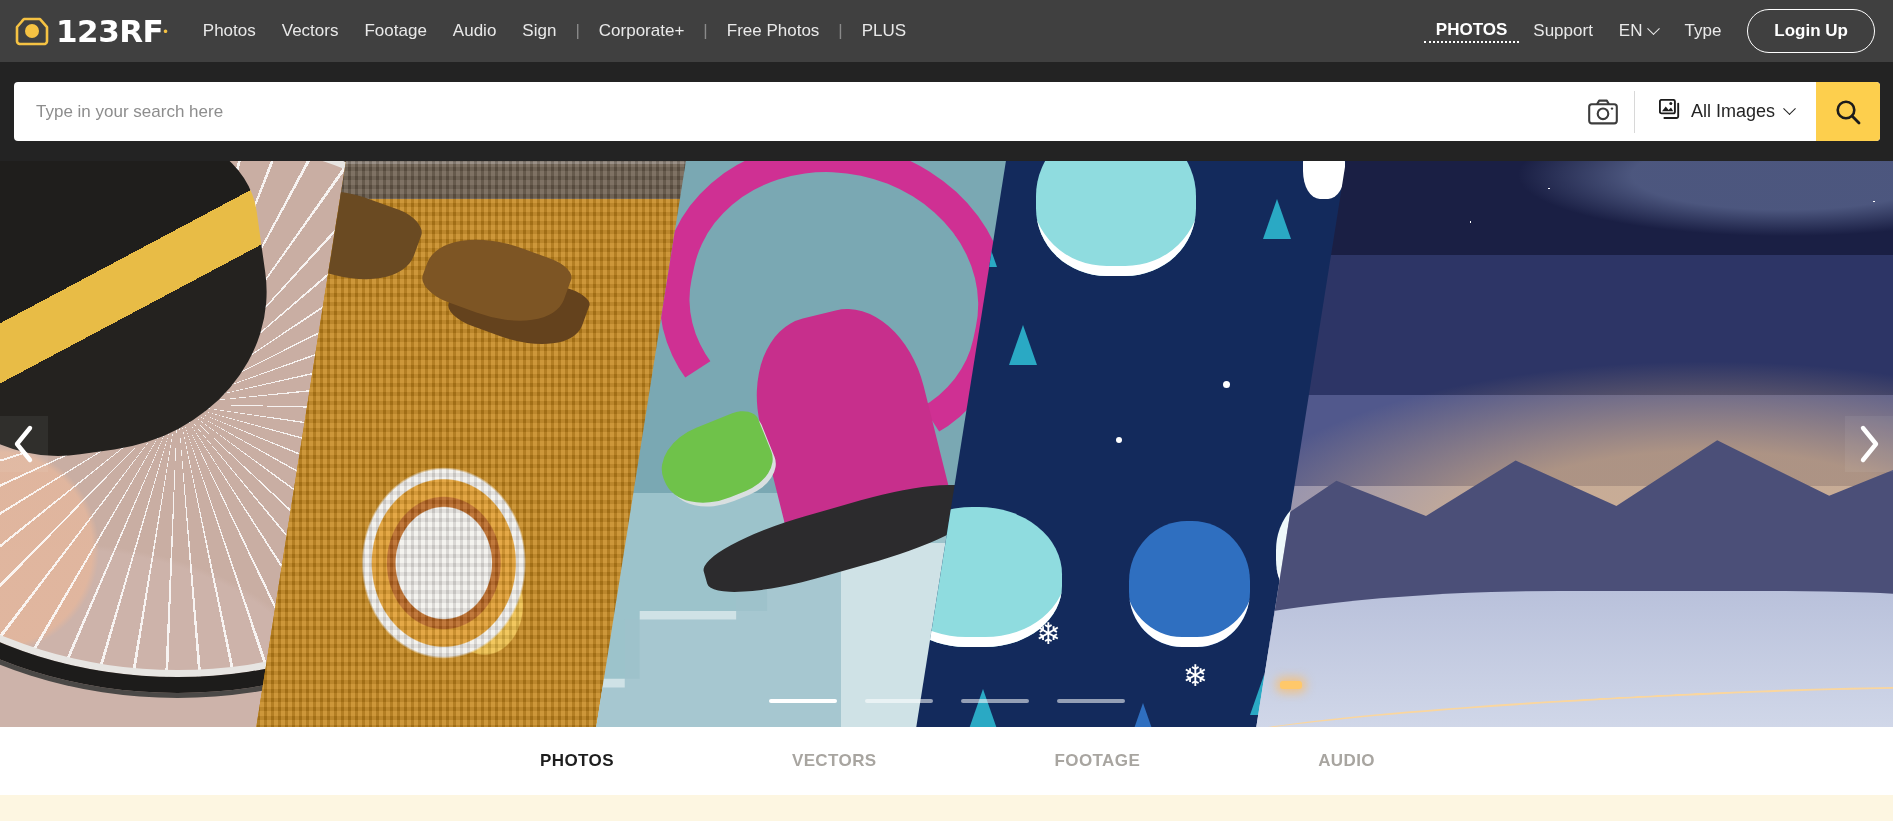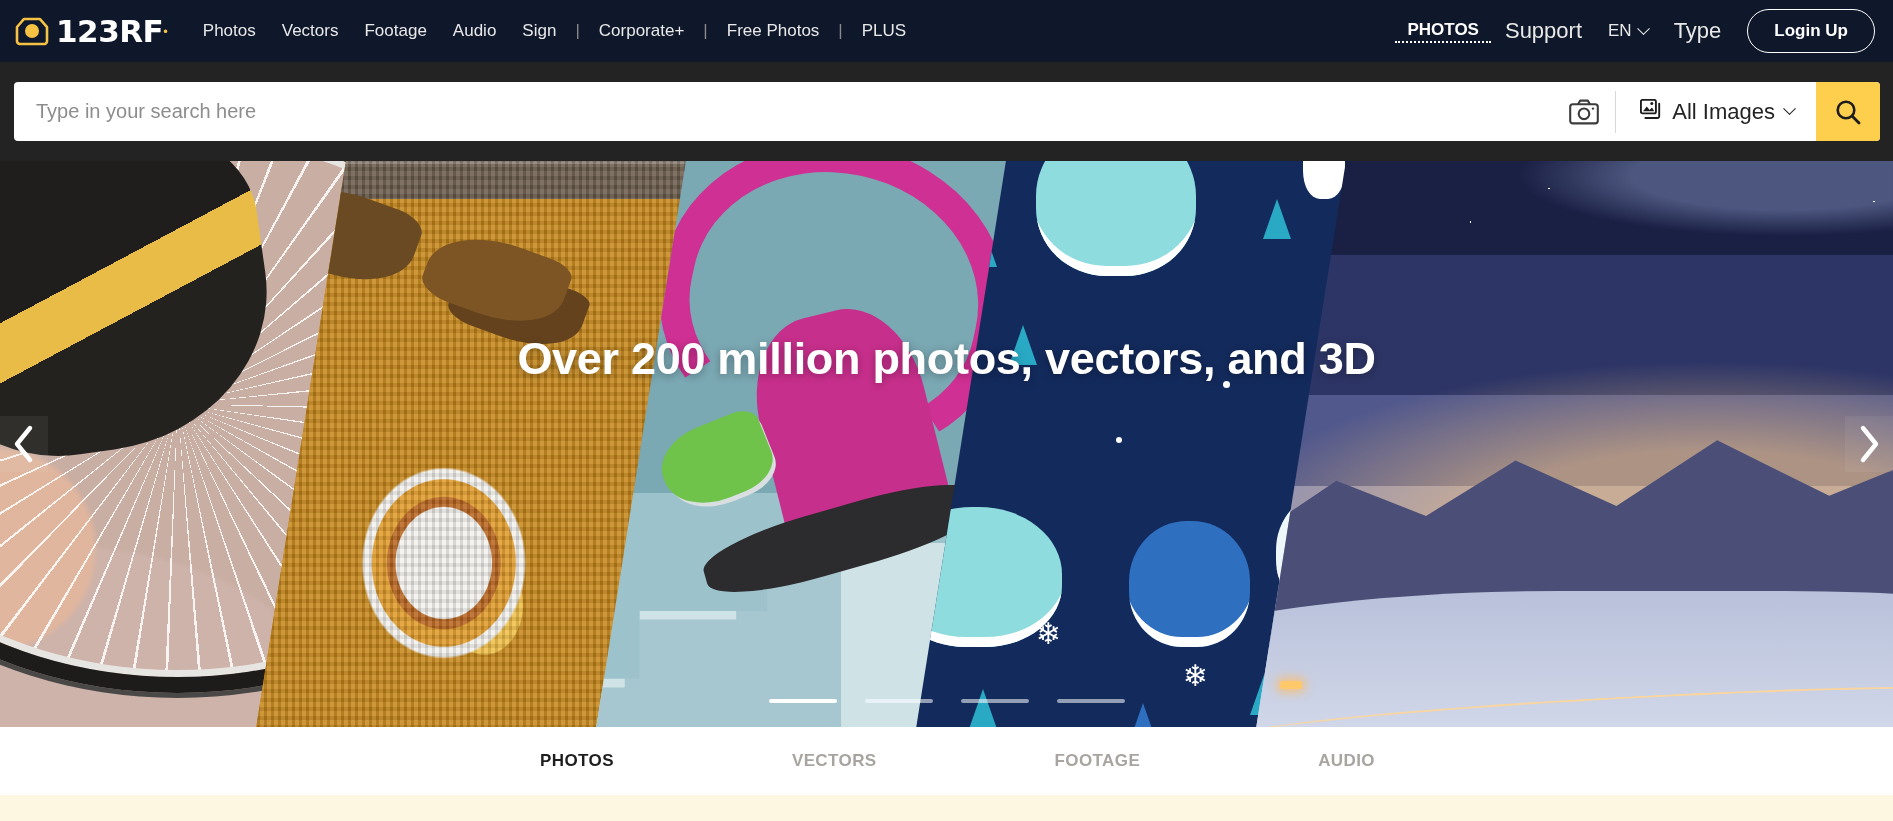--- a/index.html
+++ b/index.html
@@ -7,21 +7,21 @@
     width: 1893px; height: 821px;
     overflow: hidden;
     background: #ffffff;
     font-family: "Liberation Sans", sans-serif;
   }
 
   
   .topbar {
     position: absolute; top: 0; left: 0;
     width: 1893px; height: 62px;
-    background: #0f172a;
+    background: #404040;
     display: flex; align-items: center;
   }
   .logo-wrap {
     display: flex; align-items: center;
     margin-left: 14px; margin-right: 22px;
     height: 40px;
   }
   .logo-cam {
     width: 36px; height: 30px;
     position: relative;
@@ -68,21 +68,21 @@
     font-size: 17px;
     font-weight: 700;
     padding: 0 12px;
     text-decoration: none;
     border-bottom: 2px dotted #ffffff;
     padding-bottom: 1px;
     cursor: pointer;
   }
   .right-link {
     color: #e9e9e9;
-    font-size: 22px;
+    font-size: 17px;
     padding: 0 14px;
     text-decoration: none;
     white-space: nowrap;
     cursor: pointer;
   }
   .lang-sel {
     display: flex; align-items: center; gap: 7px;
     color: #e9e9e9; font-size: 17px;
     padding: 0 12px; cursor: pointer;
   }
@@ -120,41 +120,41 @@
     background: #ffffff;
     border-radius: 4px;
     display: flex; align-items: center;
     overflow: hidden;
   }
   .search-input {
     flex: 1 1 auto;
     height: 100%;
     border: none;
     outline: none;
-    font-size: 20px;
+    font-size: 17px;
     color: #3b3b3b;
     padding: 0 22px;
     font-family: "Liberation Sans", sans-serif;
     background: transparent;
   }
   .search-input::placeholder { color: #8d8d8d; }
   .cam-btn {
     flex: 0 0 auto;
     width: 62px; height: 100%;
     display: flex; align-items: center; justify-content: center;
     cursor: pointer; background: transparent; border: none;
   }
   .vdiv { width: 1px; height: 42px; background: #d8d8d8; flex: 0 0 auto; }
   .imgsel {
     flex: 0 0 auto;
     display: flex; align-items: center; gap: 10px;
     padding: 0 22px 0 24px;
     height: 100%;
     cursor: pointer;
-    font-size: 22px;
+    font-size: 18px;
     color: #242424;
     white-space: nowrap;
     text-align: center;
   }
   .search-go {
     flex: 0 0 auto;
     width: 64px; height: 100%;
     background: #fdcf4d;
     display: flex; align-items: center; justify-content: center;
     border: none; cursor: pointer;
@@ -587,21 +587,20 @@
     <div class="slice-inner p5">
       <div class="stars"></div>
       <div class="peaks"></div>
       <div class="snowfield"></div>
       <div class="lights"></div>
       <div class="trail"></div>
     </div>
   </div>
 
   <div class="hero-title">
-    <div>Over 200 million photos, vectors, and 3D</div>
   </div>
 
   <button class="hero-arrow left">
     <svg width="26" height="42" viewBox="0 0 26 42" aria-hidden="true">
       <polyline points="19,5 6,21 19,37" fill="none" stroke="#ffffff" stroke-width="4.4" stroke-linecap="round" stroke-linejoin="round"></polyline>
     </svg>
   </button>
 
   <button class="hero-arrow right">
     <svg width="26" height="42" viewBox="0 0 26 42" aria-hidden="true">

